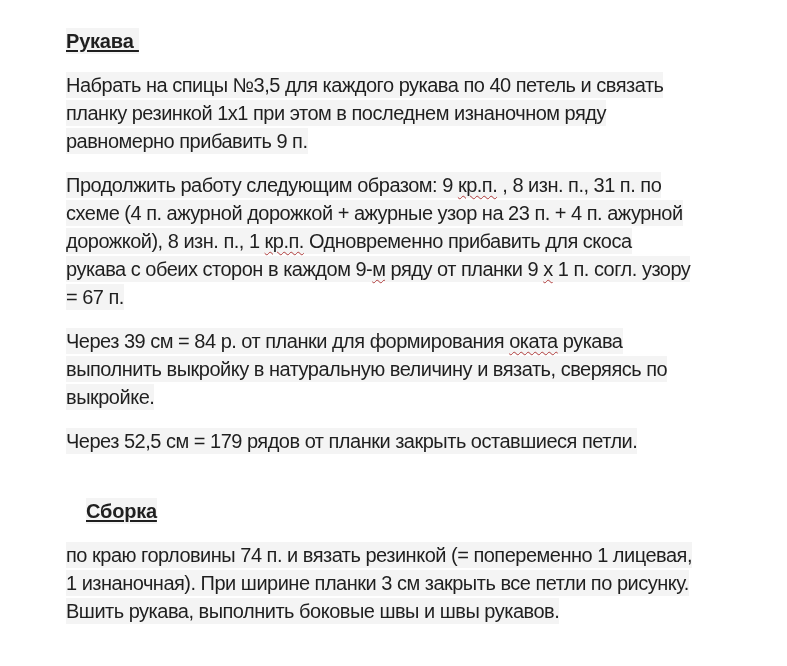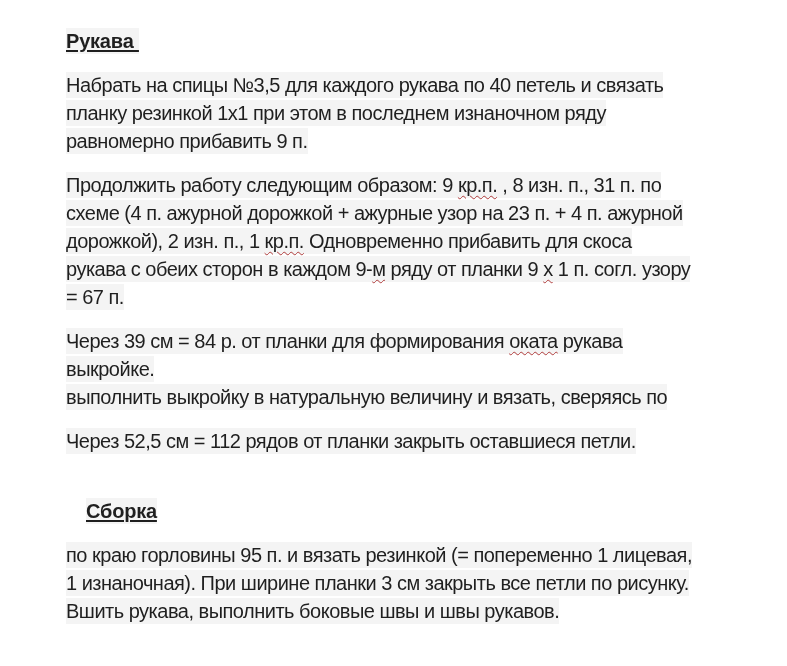--- a/index.html
+++ b/index.html
@@ -61,41 +61,41 @@
 
     <div class="para">
       <div class="line"><span class="seg">Набрать на спицы №3,5 для каждого рукава по 40 петель и связать</span></div>
       <div class="line"><span class="seg">планку резинкой 1х1 при этом в последнем изнаночном ряду</span></div>
       <div class="line"><span class="seg">равномерно прибавить 9 п.</span></div>
     </div>
 
     <div class="para">
       <div class="line"><span class="seg">Продолжить работу следующим образом: 9 </span><span class="seg sq">кр.п.</span><span class="seg"> , 8 изн. п., 31 п. по</span></div>
       <div class="line"><span class="seg">схеме (4 п. ажурной дорожкой + ажурные узор на 23 п. + 4 п. ажурной</span></div>
-      <div class="line"><span class="seg">дорожкой), 2 изн. п., 1 </span><span class="seg sq">кр.п.</span><span class="seg"> Одновременно прибавить для скоса</span></div>
+      <div class="line"><span class="seg">дорожкой), 8 изн. п., 1 </span><span class="seg sq">кр.п.</span><span class="seg"> Одновременно прибавить для скоса</span></div>
       <div class="line"><span class="seg">рукава с обеих сторон в каждом 9-</span><span class="seg sq">м</span><span class="seg"> ряду от планки 9 </span><span class="seg sq">х</span><span class="seg"> 1 п. согл. узору</span></div>
       <div class="line"><span class="seg">= 67 п.</span></div>
     </div>
 
     <div class="para">
       <div class="line"><span class="seg">Через 39 см = 84 р. от планки для формирования </span><span class="seg sq">оката</span><span class="seg"> рукава</span></div>
+      <div class="line"><span class="seg">выполнить выкройку в натуральную величину и вязать, сверяясь по</span></div>
       <div class="line"><span class="seg">выкройке.</span></div>
-      <div class="line"><span class="seg">выполнить выкройку в натуральную величину и вязать, сверяясь по</span></div>
     </div>
 
     <div class="para">
-      <div class="line"><span class="seg">Через 52,5 см = 112 рядов от планки закрыть оставшиеся петли.</span></div>
+      <div class="line"><span class="seg">Через 52,5 см = 179 рядов от планки закрыть оставшиеся петли.</span></div>
     </div>
   </div>
 
   <div class="section section-assembly">
     <div class="heading">
       <span class="h-text">Сборка</span>
     </div>
 
     <div class="para">
-      <div class="line"><span class="seg">по краю горловины 95 п. и вязать резинкой (= попеременно 1 лицевая,</span></div>
+      <div class="line"><span class="seg">по краю горловины 74 п. и вязать резинкой (= попеременно 1 лицевая,</span></div>
       <div class="line"><span class="seg">1 изнаночная). При ширине планки 3 см закрыть все петли по рисунку.</span></div>
       <div class="line"><span class="seg">Вшить рукава, выполнить боковые швы и швы рукавов.</span></div>
     </div>
   </div>
 
 </div>
 
 </body></html>

